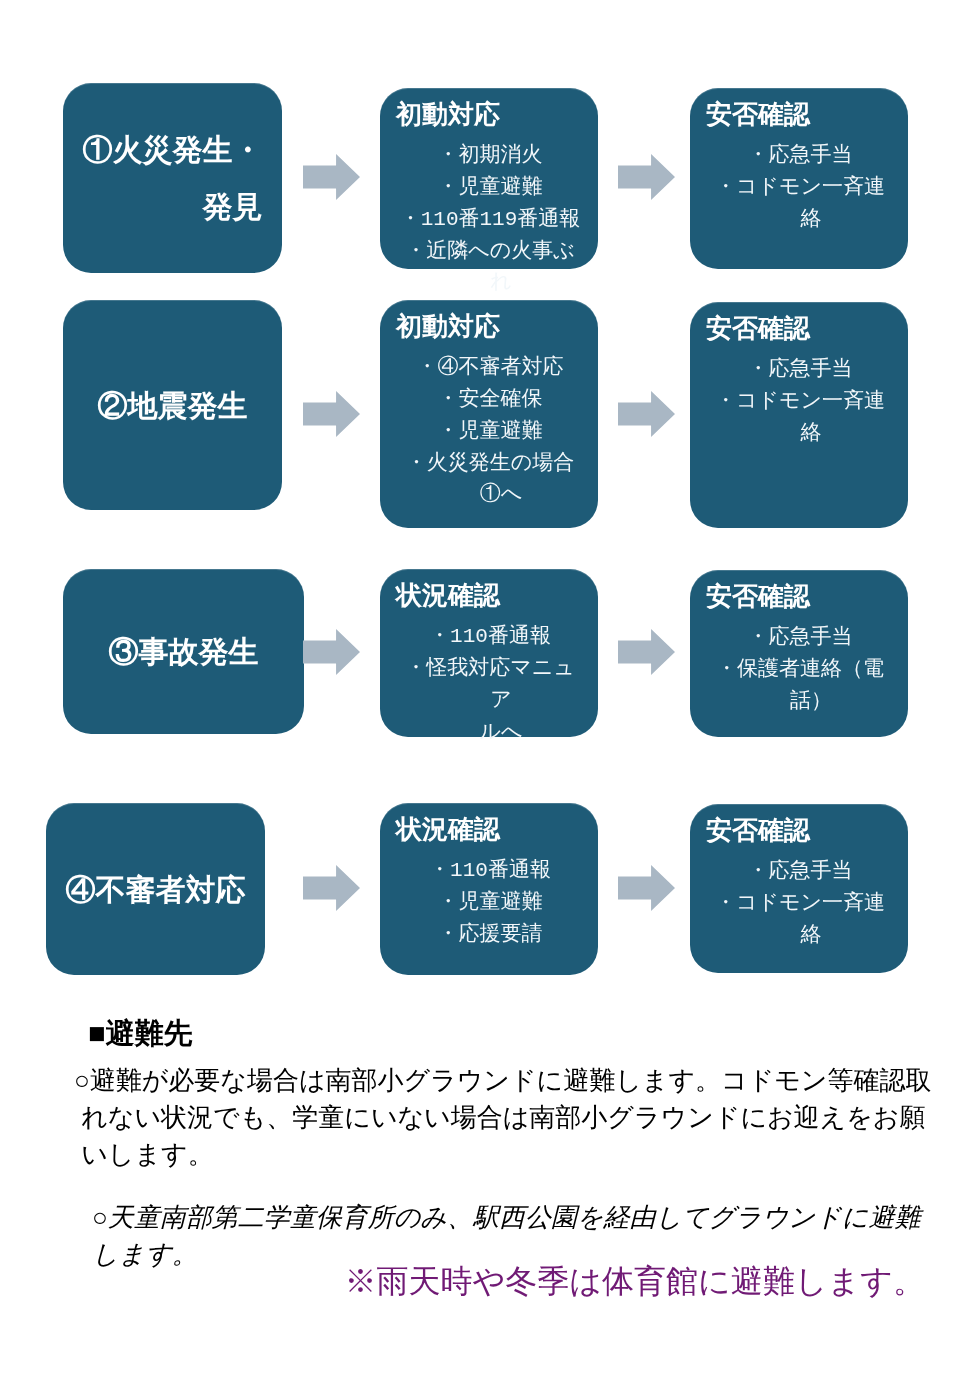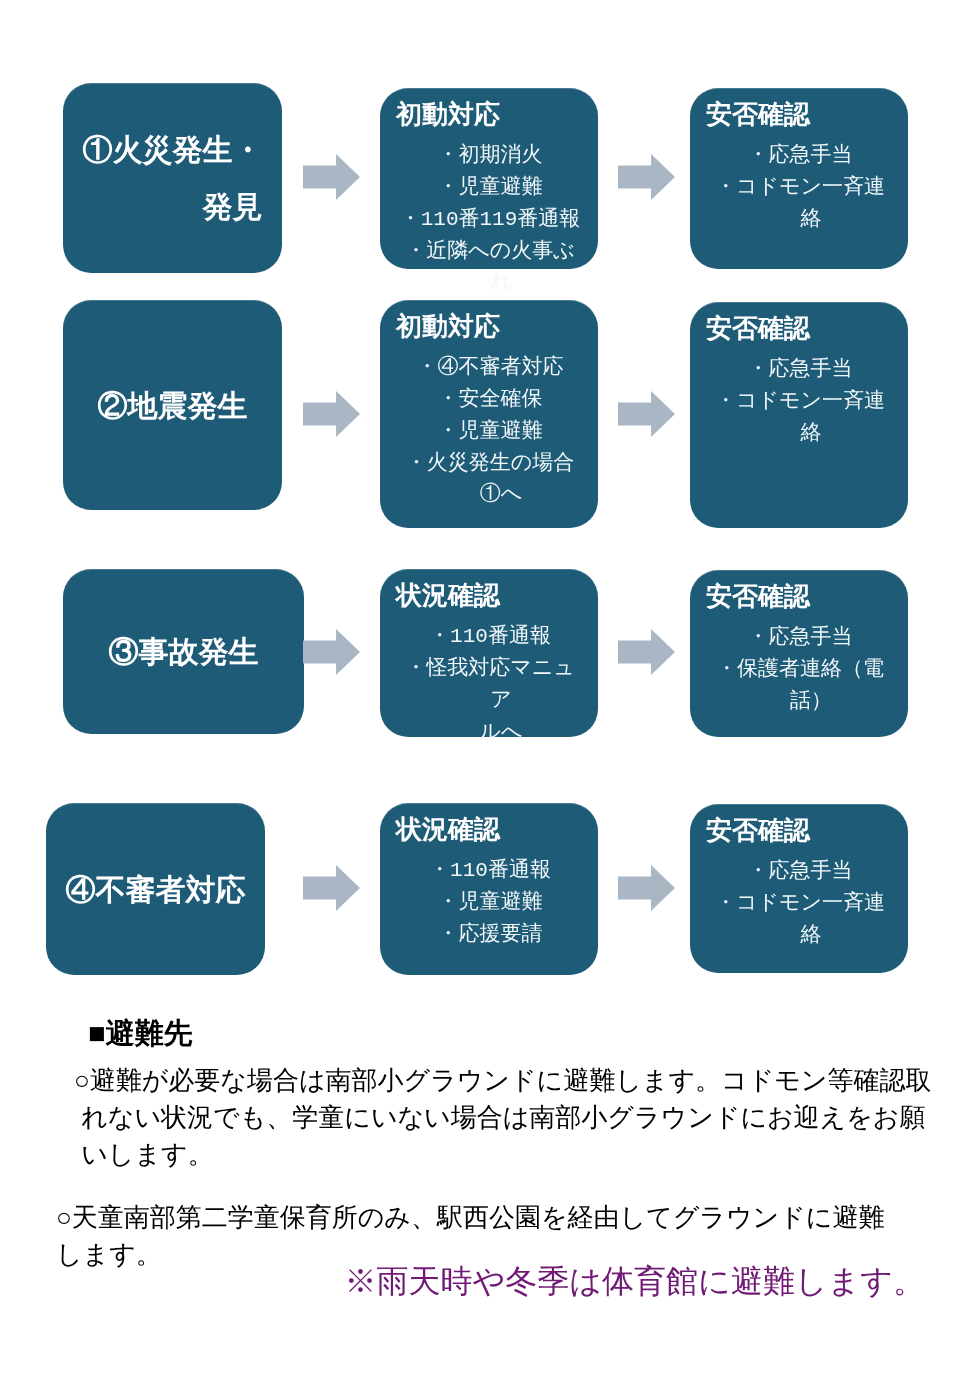--- a/index.html
+++ b/index.html
@@ -93,21 +93,21 @@
     font-family: Liberation Serif, serif;
   }
   .para {
     position: absolute;
     font-size: 26px;
     line-height: 37px;
     color: #000000;
     white-space: pre-wrap;
   }
   .p1 { left: 74px; top: 1062px; width: 882px; }
-  .p2 { left: 56px; top: 1199px; width: 882px; }
+  .p2 { left: 92px; top: 1199px; width: 882px; font-style: italic; }
   .weather-note {
     position: absolute;
     left: 0px; top: 1263px;
     width: 925px;
     text-align: right;
     font-size: 32px;
     line-height: 37px;
     color: #701a75;
   }
 </style>

